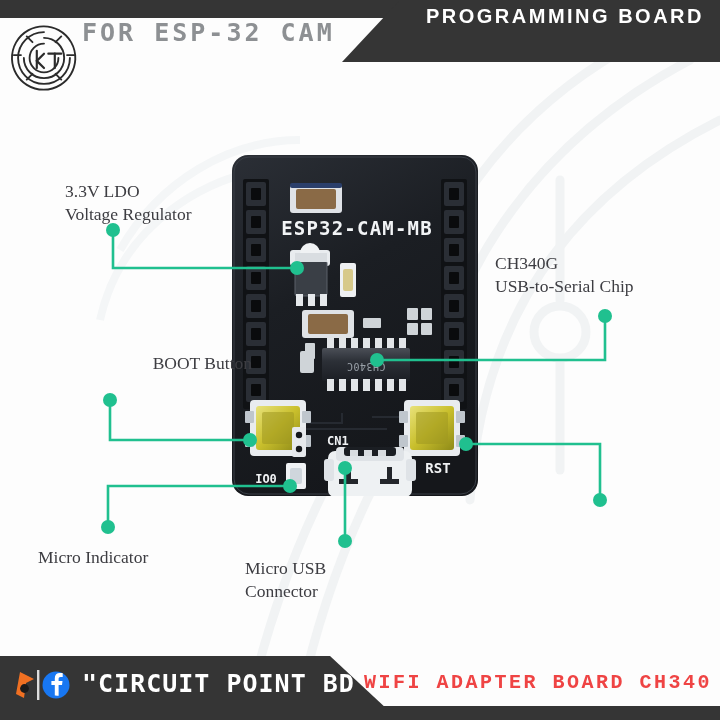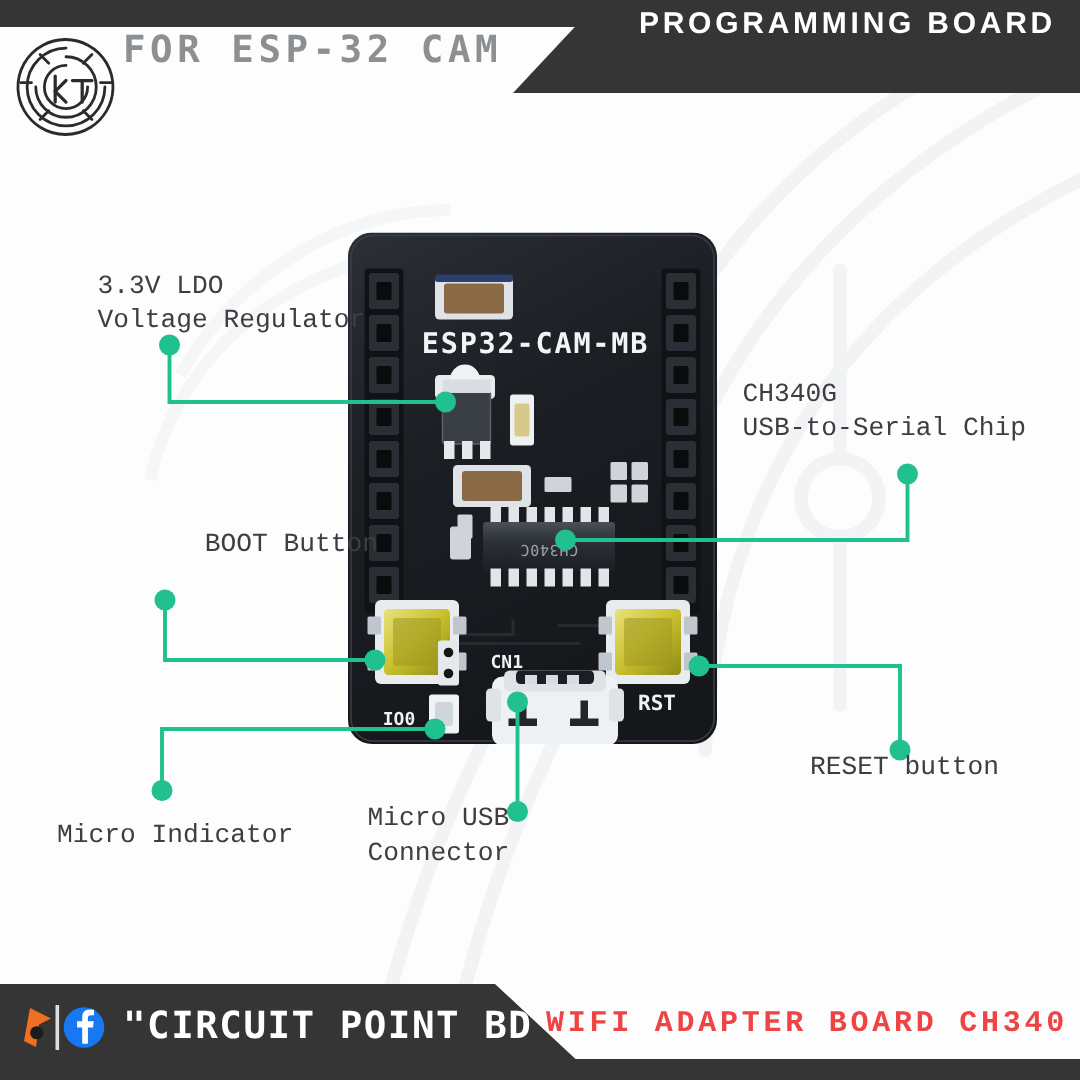--- a/index.html
+++ b/index.html
@@ -44,21 +44,21 @@
     font-family:Liberation Mono, monospace;
     font-weight:bold;font-size:20px;letter-spacing:2.5px;
     color:#ef4444;white-space:nowrap;
   }
   .ftr-icons{position:absolute;left:14px;bottom:18px;width:62px;height:34px;}
 
   
   .lbl{
     position:absolute;
     color:#3d3d42;
-    font-family:Liberation Mono, monospace;
+    font-family:Liberation Serif, serif;
     font-size:17.5px;
     line-height:23px;
     white-space:pre-line;
   }
   .lbl.ctr{}
 
   .board-img{position:absolute;left:232px;top:155px;width:246px;height:341px;}
 </style>
 </head>
 <body>
@@ -343,27 +343,26 @@
     </g>
   </svg>
 
   <div class="lbl" style="left:65px;top:180px;width:190px;">3.3V LDO
 Voltage Regulator</div>
 
   <div class="lbl" style="left:52px;top:352px;width:200px;text-align:right;">BOOT Button</div>
 
   <div class="lbl" style="left:38px;top:546px;width:220px;">Micro Indicator</div>
 
-  <div class="lbl ctr" style="left:245px;top:535px;width:200px;">Micro USB
+  <div class="lbl ctr" style="left:245px;top:557px;width:200px;">Micro USB
 Connector</div>
 
   <div class="lbl ctr" style="left:495px;top:252px;width:215px;">CH340G
 USB-to-Serial Chip</div>
 
-  <div class="lbl" style="left:540px;top:501px;width:180px;">RESET button</div>
 
   <div class="ftr">
     <svg width="720" height="72" viewBox="0 0 720 72">
       <polygon points="0,8 330,8 388,62 0,62" fill="#353535"></polygon>
       <rect x="0" y="58" width="720" height="14" fill="#353535"></rect>
     </svg>
     <div class="ftr-brand">"CIRCUIT POINT BD"</div>
     <div class="ftr-right-text">WIFI ADAPTER BOARD CH340</div>
 
     <svg class="ftr-icons" viewBox="0 0 62 34">

